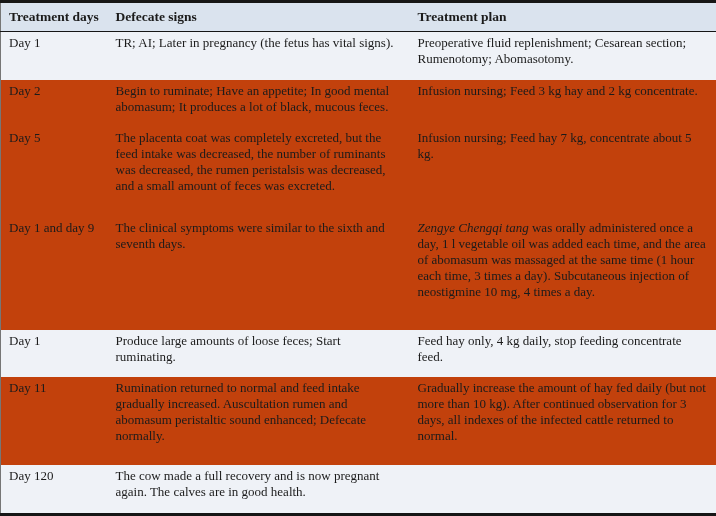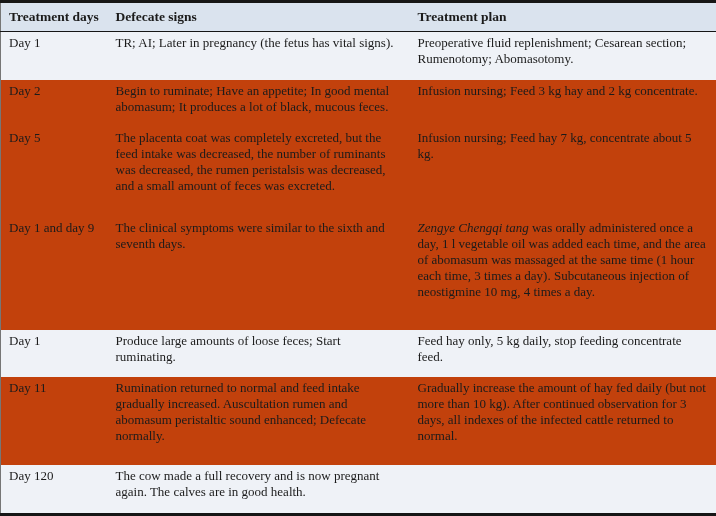--- a/index.html
+++ b/index.html
@@ -82,21 +82,21 @@
         <td>Infusion nursing; Feed hay 7 kg, concentrate about 5 kg.</td>
       </tr>
       <tr class="gray" style="height:90px">
         <td class="day">Day 1 and day 9</td>
         <td>The clinical symptoms were similar to the sixth and seventh days.</td>
         <td><i>Zengye Chengqi tang</i><span> was orally administered once a day, 1 l vegetable oil was added each time, and the area of abomasum was massaged at the same time (1 hour each time, 3 times a day). Subcutaneous injection of neostigmine 10 mg, 4 times a day.</span></td>
       </tr>
       <tr class="light" style="height:37px">
         <td class="day">Day 1</td>
         <td>Produce large amounts of loose feces; Start ruminating.</td>
-        <td>Feed hay only, 5 kg daily, stop feeding concentrate feed.</td>
+        <td>Feed hay only, 4 kg daily, stop feeding concentrate feed.</td>
       </tr>
       <tr class="gray" style="height:68px">
         <td class="day">Day 11</td>
         <td>Rumination returned to normal and feed intake gradually increased. Auscultation rumen and abomasum peristaltic sound enhanced; Defecate normally.</td>
         <td>Gradually increase the amount of hay fed daily (but not more than 10 kg). After continued observation for 3 days, all indexes of the infected cattle returned to normal.</td>
       </tr>
       <tr class="light" style="height:33px">
         <td class="day">Day 120</td>
         <td>The cow made a full recovery and is now pregnant again. The calves are in good health.</td>
         <td></td>

